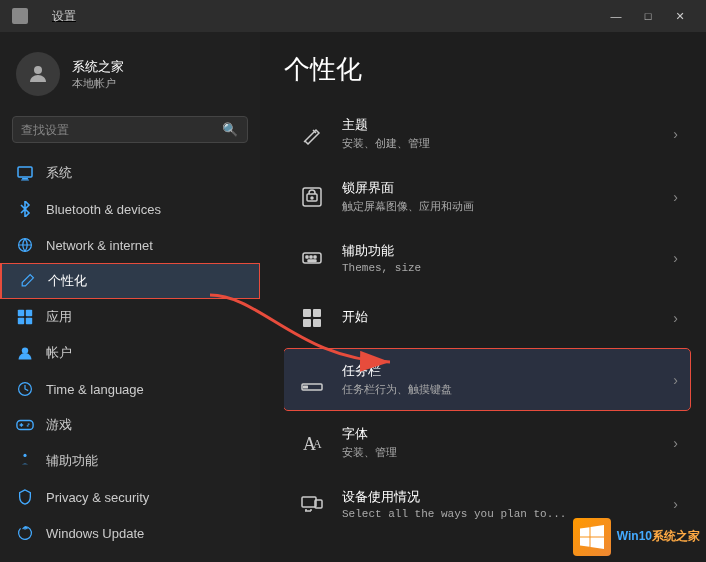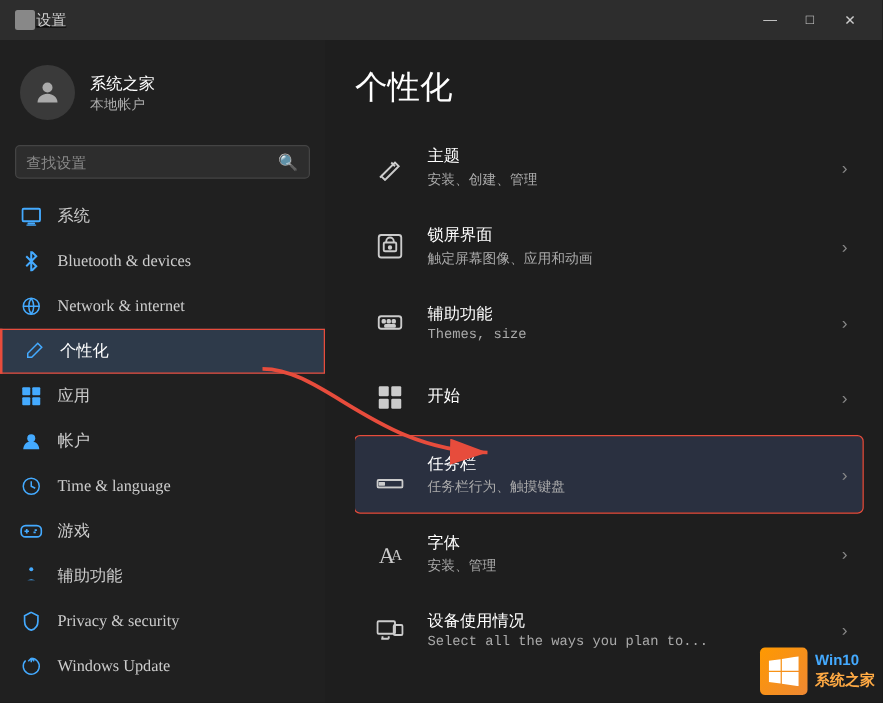--- a/index.html
+++ b/index.html
@@ -27,21 +27,21 @@
       display: flex;
       align-items: center;
       justify-content: space-between;
       padding: 0 12px;
       flex-shrink: 0;
     }
 
     .titlebar-left {
       display: flex;
       align-items: center;
-      gap: 1px;
+      gap: 24px;
       text-decoration: underline;
     }
 
     .titlebar-icon {
       width: 16px;
       height: 16px;
       background: #888;
       border-radius: 2px;
     }
 
@@ -144,21 +144,20 @@
     .search-box input::placeholder { color: #888; }
 
     .search-icon-svg {
       color: #888;
       font-size: 13px;
     }
 
     .nav-items {
       flex: 1;
       overflow-y: auto;
-      font-family: Liberation Serif, serif;
     }
 
     .nav-item {
       display: flex;
       align-items: center;
       gap: 12px;
       padding: 9px 16px;
       cursor: pointer;
       color: #ccc;
       font-size: 13px;
@@ -273,21 +272,21 @@
       display: flex;
       align-items: center;
       justify-content: center;
       color: #fff;
       font-size: 18px;
       font-weight: bold;
     }
 
     .watermark-text {
       display: flex;
-      flex-direction: column;
+      flex-direction: row;
       color: #fff;
       font-size: 12px;
       font-weight: bold;
       line-height: 1.3;
     }
 
     .watermark-text span:first-child { color: #4af; }
     .watermark-text span:last-child { color: #fa4; }
   </style>
 </head>

